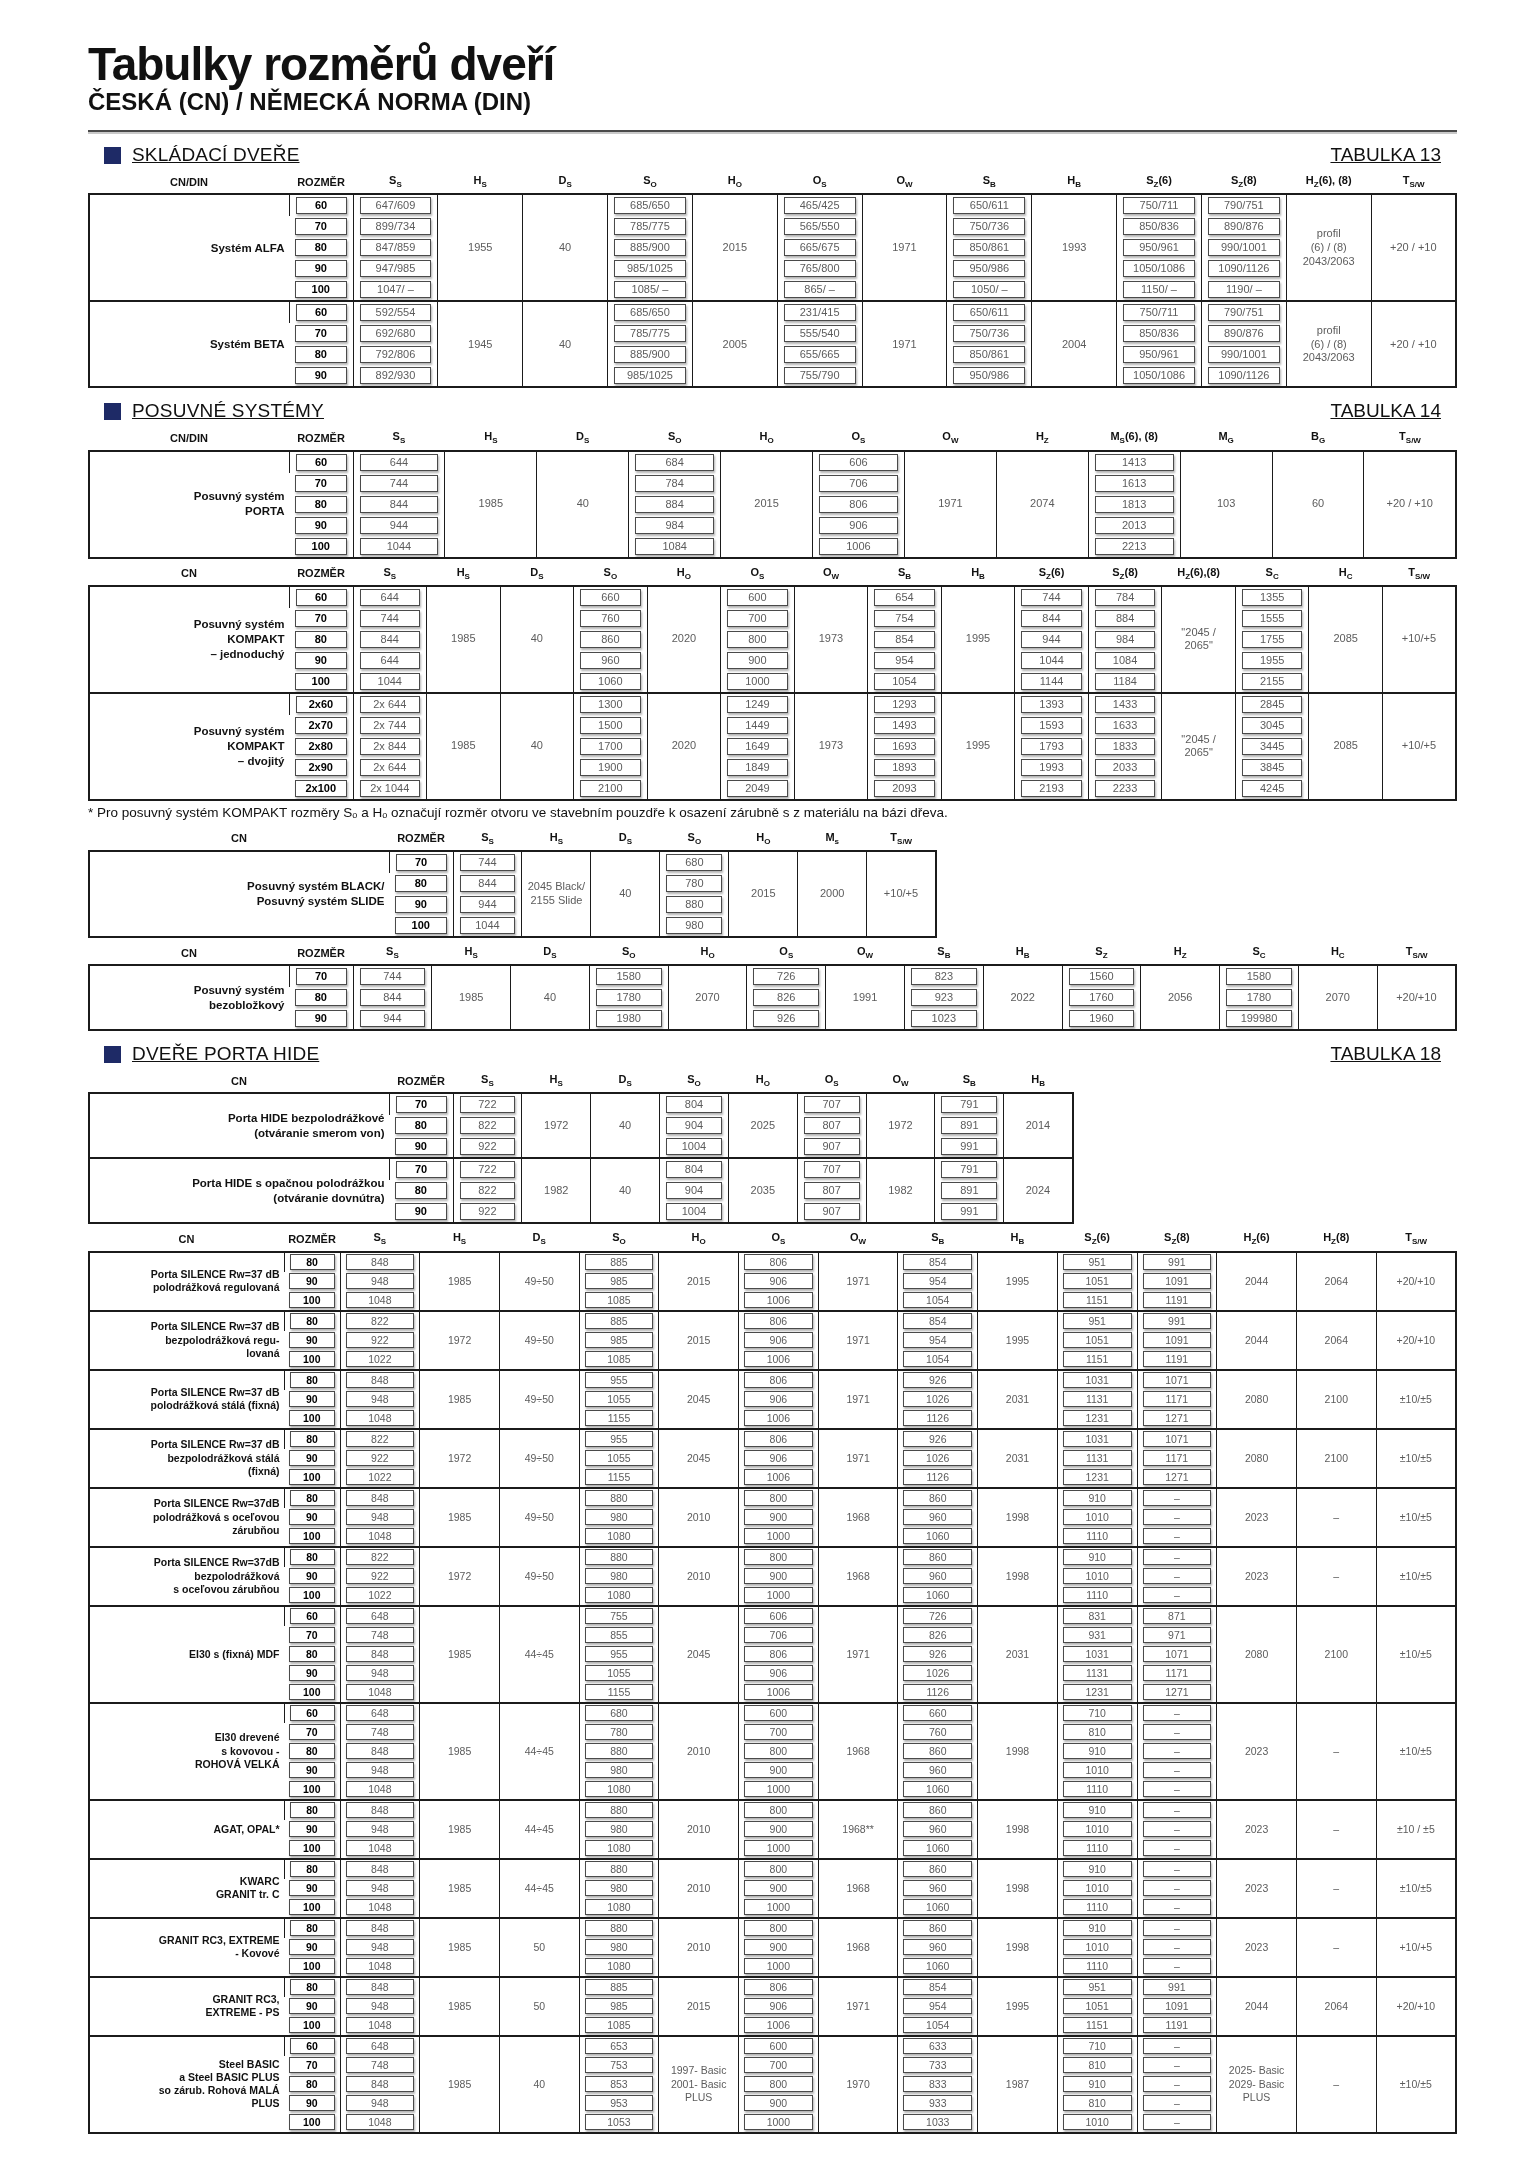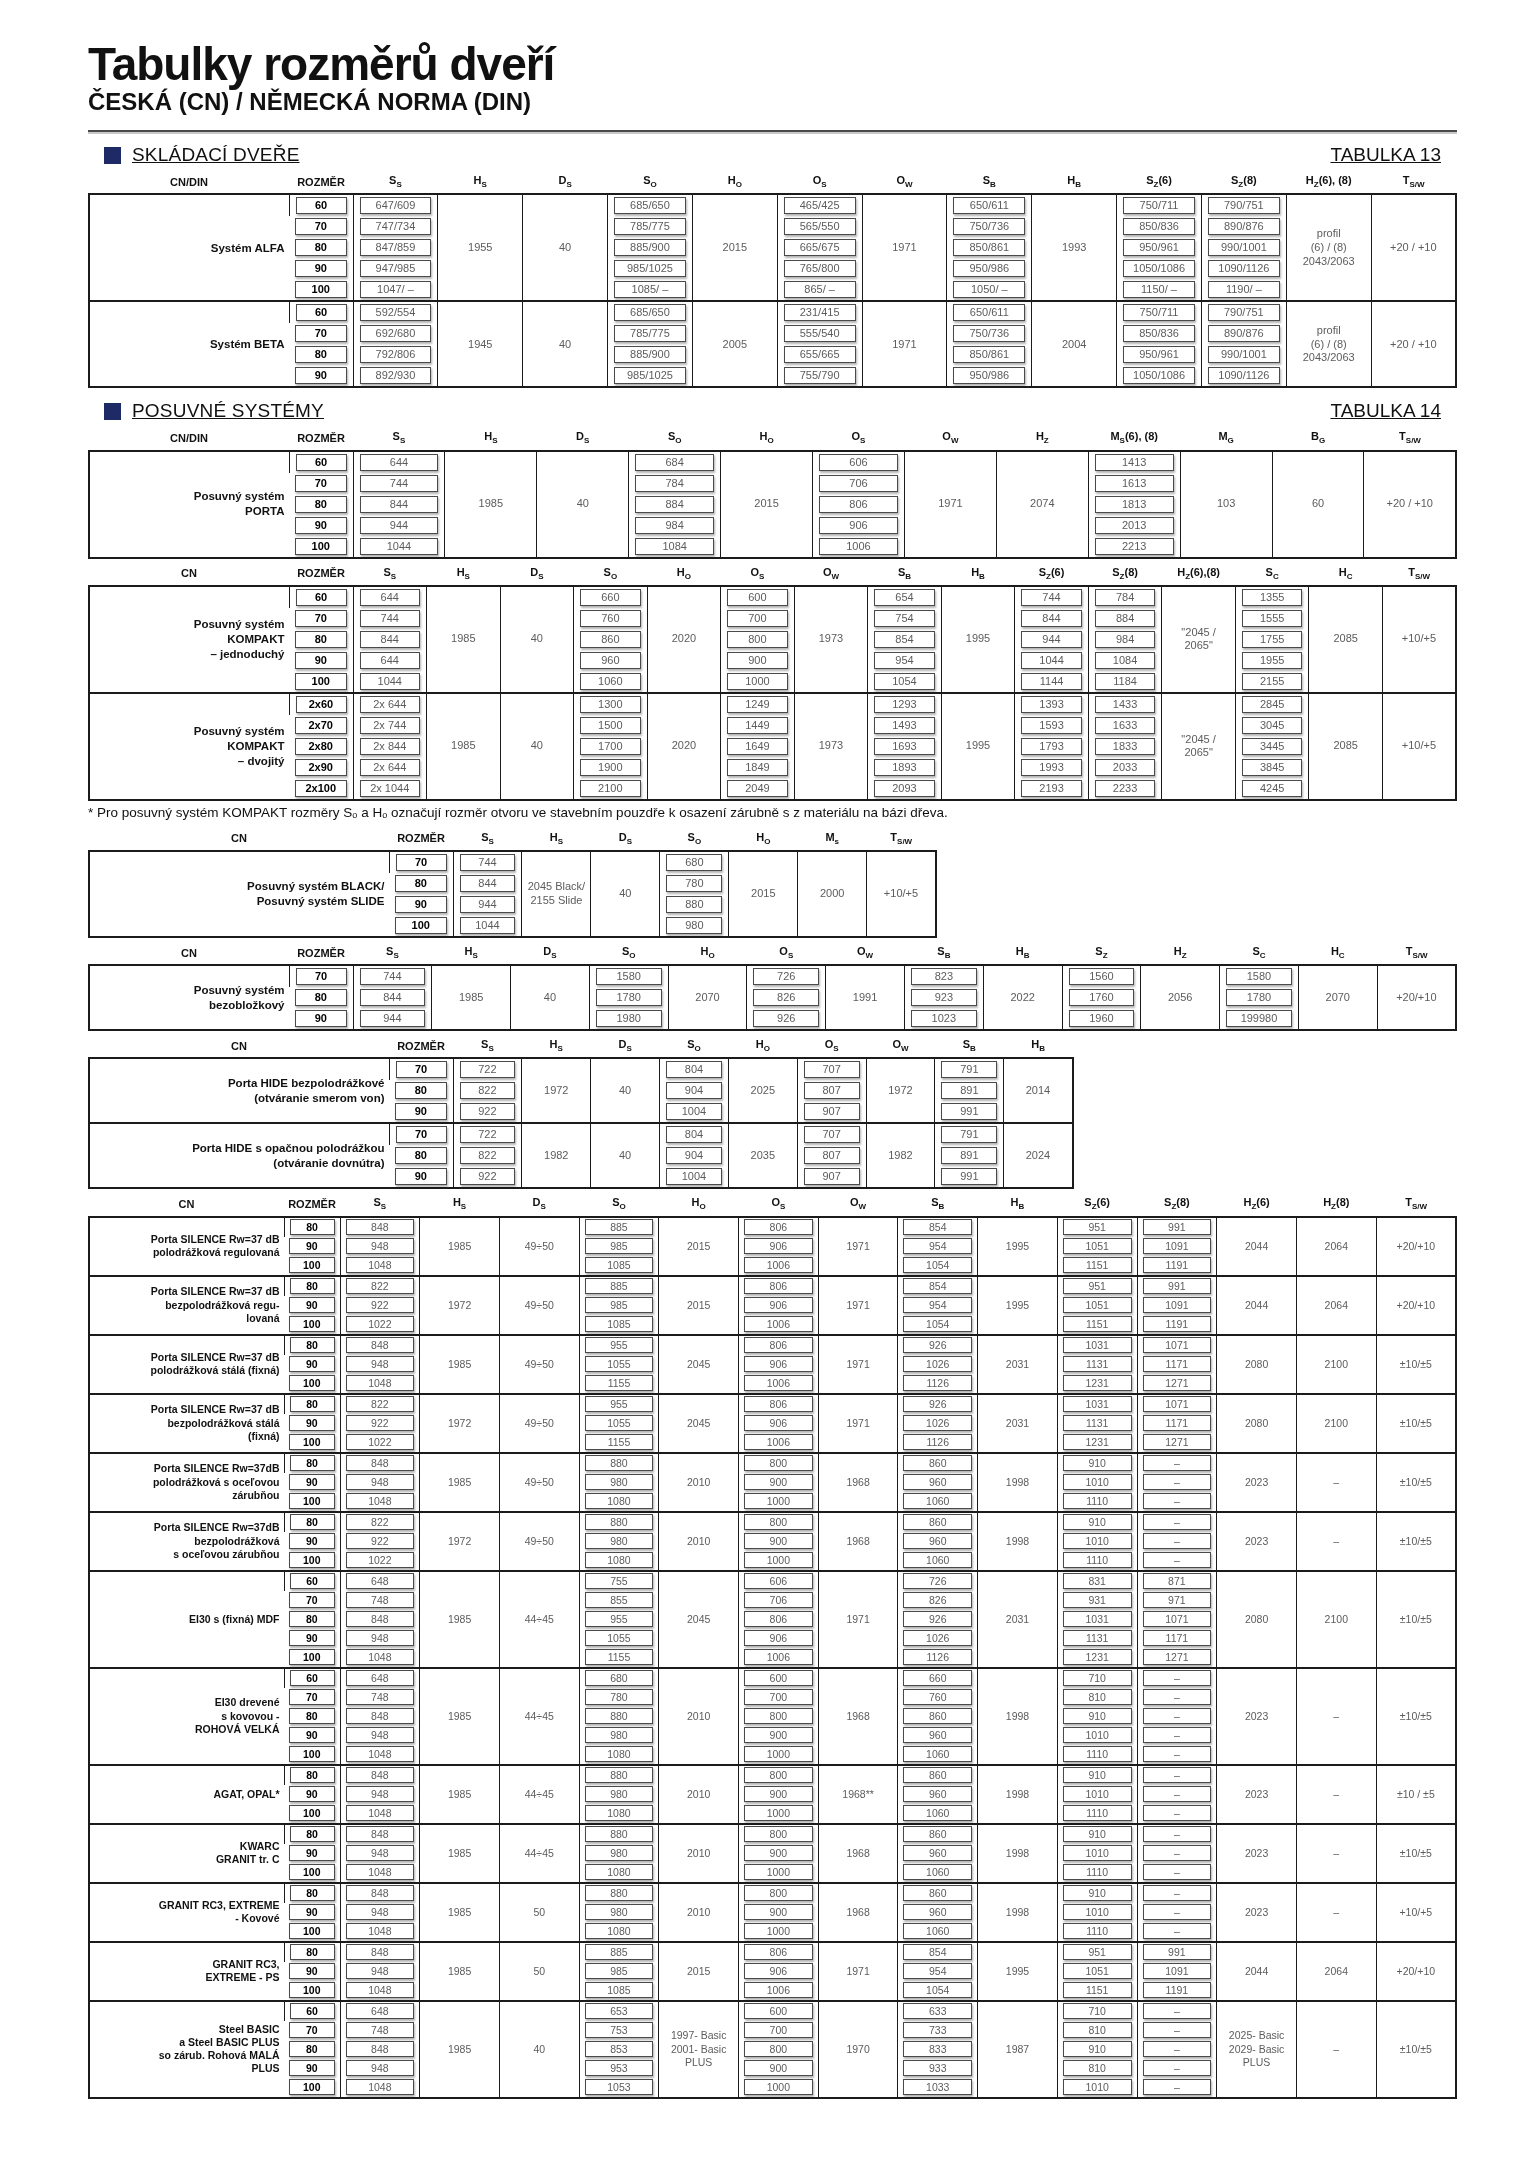--- a/index.html
+++ b/index.html
@@ -129,21 +129,21 @@
           <td class="m-c" rowspan="5">profil
 (6) / (8)
 2043/2063</td>
           <td class="m-c" rowspan="5">+20 / +10</td>
         </tr>
         <tr>
           <td class="r-c">
             <div class="box rozm">70</div>
           </td>
           <td class="r-c">
-            <div class="box">747/734</div>
+            <div class="box">899/734</div>
           </td>
           <td class="r-c">
             <div class="box">785/775</div>
           </td>
           <td class="r-c">
             <div class="box">565/550</div>
           </td>
           <td class="r-c">
             <div class="box">750/736</div>
           </td>
@@ -988,20 +988,25 @@
           </td>
           <td class="r-c">
             <div class="box">1960</div>
           </td>
           <td class="r-c">
             <div class="box">199980</div>
           </td>
         </tr>
       </tbody>
     </table>
+    <div class="section-header">
+      <span class="sq"></span>
+      <span class="sh-title">DVEŘE PORTA HIDE</span>
+      <span class="sh-tab">TABULKA 18</span>
+    </div>
     <table class="dim-table t18">
       <colgroup>
         <col class="name-col">
         <col class="rozm-col">
         <col>
         <col>
         <col>
         <col>
         <col>
         <col>

